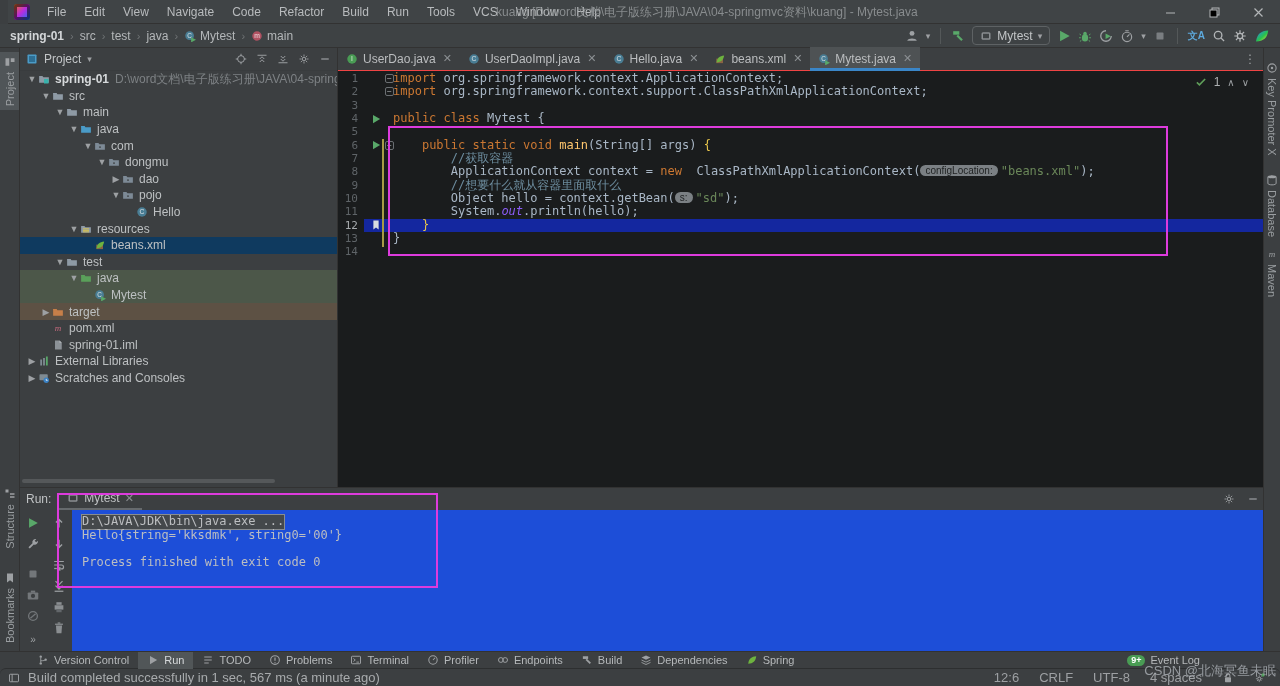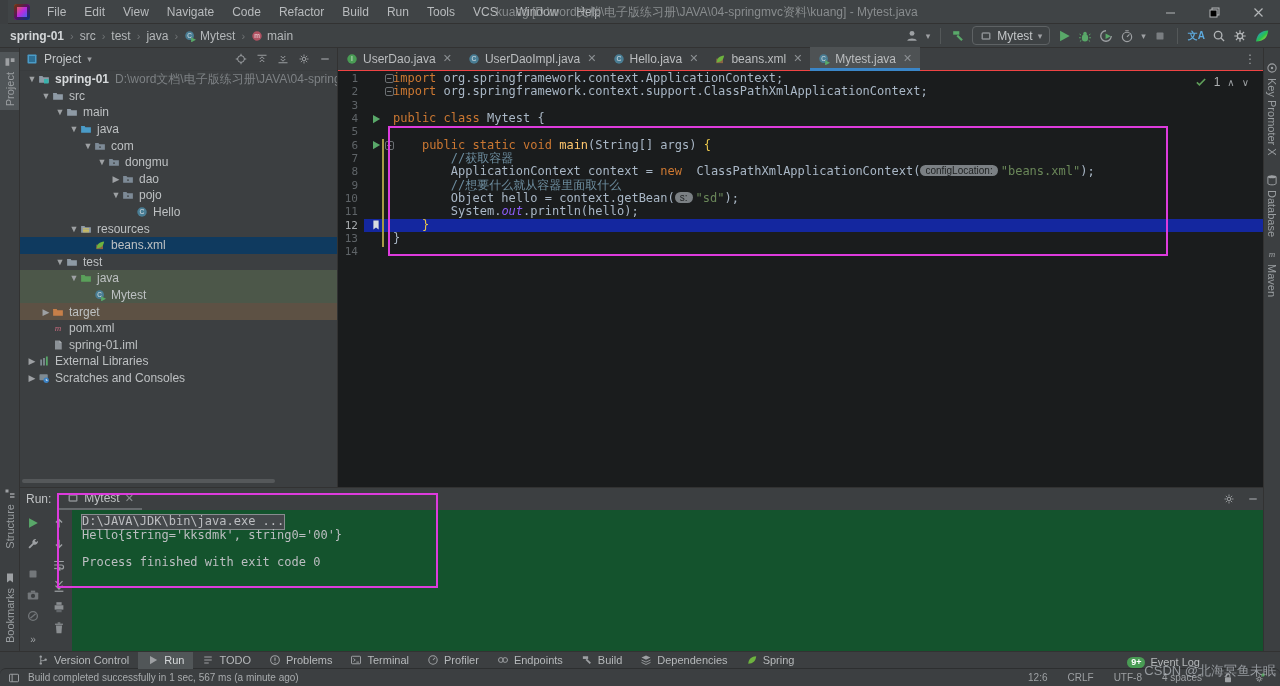--- a/index.html
+++ b/index.html
@@ -107,36 +107,36 @@
   .run-panel { height:164px; background:#3c3f41; border-top:1px solid #323232; position:relative;
     display:flex; flex-direction:column; padding-left:20px; padding-right:17px; }
   .run-header { height:22px; display:flex; align-items:center; gap:8px; padding:0 4px; }
   .run-label { color:#c0c3c5; margin-left:2px; }
   .run-tab { display:flex; align-items:center; gap:5px; padding:0 8px; height:22px; color:#c0c3c5; border-bottom:2px solid #666a6d; }
   .run-tab .close { color:#8c9093; font-size:11px; }
   .run-header-actions { margin-left:auto; display:flex; gap:12px; align-items:center; color:#9da0a3; }
   .run-body { flex:1; display:flex; min-height:0; }
   .run-toolcol { width:26px; display:flex; flex-direction:column; align-items:center; gap:7px; padding-top:6px; color:#9da0a3; }
   .run-toolcol .gap { height:2px; }
-  .console { flex:1; background:#14532d; font-family:"DejaVu Sans Mono","Liberation Mono",monospace;
+  .console { flex:1; background:#1d4ed8; font-family:"DejaVu Sans Mono","Liberation Mono",monospace;
     font-size:12px; line-height:13.8px; padding:5px 0 7px 10px; color:#bcbec1; position:relative; }
   .console-line { white-space:pre; }
   .console-line.sel { display:inline-block; background:#44484b; outline:1px solid #888c8f; }
 
   
-  .bottombar { height:17px; background:#3c3f41; border-top:1px solid #323232; display:flex; align-items:flex-end;
+  .bottombar { height:17px; background:#3c3f41; border-top:1px solid #323232; display:flex; align-items:center;
     padding-left:28px; font-size:11px; color:#b6b9bb; }
   .bb-item { display:flex; align-items:center; gap:5px; padding:0 9px; height:17px; }
   .bb-item.active { background:#515658; color:#d5d8da; }
   .bb-right { margin-left:auto; display:flex; align-items:center; gap:5px; padding-right:80px; }
   .badge { background:#499c54; color:#fff; border-radius:7px; font-size:9px; padding:0 4px; line-height:11px; font-weight:bold; }
 
   
   .statusbar { height:18px; background:#3c3f41; border-top:1px solid #2d2f30; display:flex; align-items:center;
-    padding:0 8px; font-size:10px; color:#a8abad; gap:8px;border-radius:6px; }
+    padding:0 8px; font-size:13px; color:#a8abad; gap:8px;border-radius:6px; }
   .sb-right { margin-left:auto; display:flex; align-items:center; gap:20px; padding-right:6px; color:#9da0a3; }
 
   .watermark { position:absolute; right:4px; bottom:6px; z-index:50; color:rgba(185,190,195,.72);
     font-size:13px; white-space:nowrap; pointer-events:none; }
 </style>
 </head>
 <body>
 
 <div class="titlebar">
   <span class="app-logo"></span>

